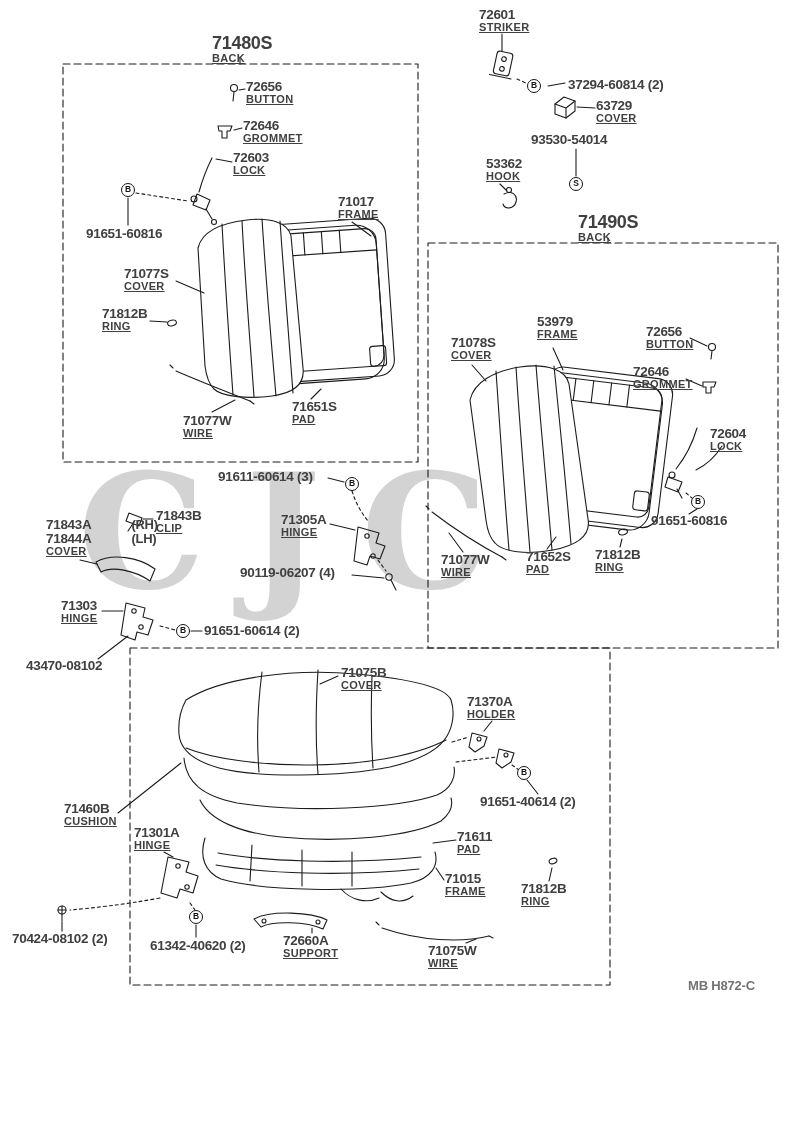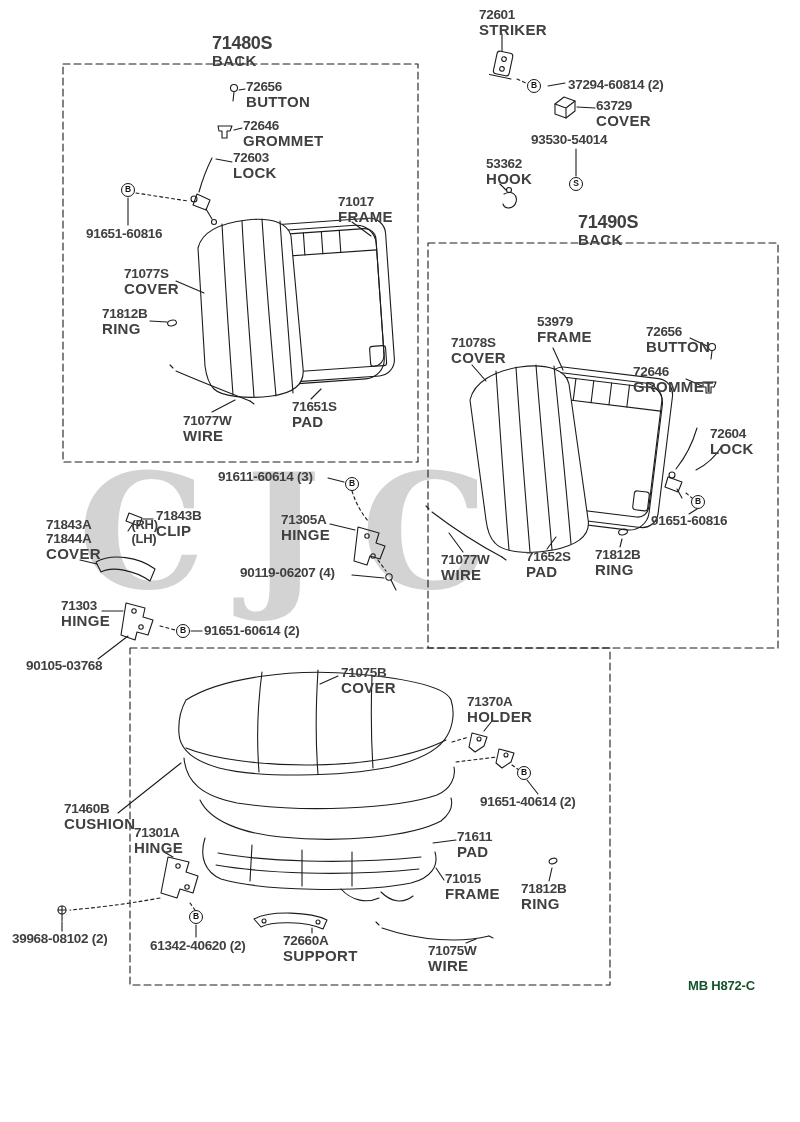--- a/index.html
+++ b/index.html
@@ -4,34 +4,34 @@
 <style>
   * { margin:0; padding:0; box-sizing:border-box; }
   html,body { background:#ffffff; }
   #canvas {
     position:relative; width:800px; height:1122px; background:#ffffff;
     overflow:hidden; font-family:"Liberation Sans", sans-serif;
   }
   svg.art { position:absolute; left:0; top:0; }
   .label { position:absolute; font-weight:700; color:#404040; line-height:1.05; white-space:nowrap; }
   .pn { display:block; font-size:13.5px; letter-spacing:-0.3px; }
-  .pd { display:block; font-size:15px; letter-spacing:0.3px; }
+  .pd { display:block; font-size:11px; letter-spacing:0.3px;text-decoration:underline; }
   .title .pn { font-size:18px; }
   .sfx { font-size:13px; font-weight:700;margin-left:40px; }
   .circ {
     position:absolute; width:14px; height:14px; border:1.5px solid #141414;
     border-radius:50%; font-size:8.5px; font-weight:700; color:#141414;
     text-align:center; line-height:11px; background:#ffffff;
   }
   .watermark {
     position:absolute; left:78px; top:452px; font-family:"DejaVu Serif", serif;
     font-weight:700; font-size:160px; letter-spacing:40px; color:#a8a8a8;
     opacity:.5; pointer-events:none; line-height:1;
   }
-  .footer { position:absolute; left:688px; top:978px; font-weight:700; font-size:13px; color:#14532d; letter-spacing:-0.2px; }
+  .footer { position:absolute; left:688px; top:978px; font-weight:700; font-size:13px; color:#737373; letter-spacing:-0.2px; }
 </style>
 </head>
 <body>
 
 <div id="canvas">
 
   <div class="watermark">CJC</div>
 
   <svg class="art" width="800" height="1122" viewBox="0 0 800 1122">
     <g fill="none" stroke="#1c1c1c" stroke-width="1.1" stroke-linecap="round" stroke-linejoin="round">
@@ -378,21 +378,21 @@
     <span class="pn">90119-06207 (4)</span>
   </div>
   <div class="label" style="left:61px;top:599px">
     <span class="pn">71303</span>
     <span class="pd">HINGE</span>
   </div>
   <div class="label" style="left:204px;top:624px">
     <span class="pn">91651-60614 (2)</span>
   </div>
   <div class="label" style="left:26px;top:659px">
-    <span class="pn">90105-03768</span>
+    <span class="pn">43470-08102</span>
   </div>
 
   <div class="label" style="left:341px;top:666px">
     <span class="pn">71075B</span>
     <span class="pd">COVER</span>
   </div>
   <div class="label" style="left:467px;top:695px">
     <span class="pn">71370A</span>
     <span class="pd">HOLDER</span>
   </div>
@@ -413,21 +413,21 @@
   </div>
   <div class="label" style="left:445px;top:872px">
     <span class="pn">71015</span>
     <span class="pd">FRAME</span>
   </div>
   <div class="label" style="left:521px;top:882px">
     <span class="pn">71812B</span>
     <span class="pd">RING</span>
   </div>
   <div class="label" style="left:12px;top:932px">
-    <span class="pn">39968-08102 (2)</span>
+    <span class="pn">70424-08102 (2)</span>
   </div>
   <div class="label" style="left:150px;top:939px">
     <span class="pn">61342-40620 (2)</span>
   </div>
   <div class="label" style="left:283px;top:934px">
     <span class="pn">72660A</span>
     <span class="pd">SUPPORT</span>
   </div>
   <div class="label" style="left:428px;top:944px">
     <span class="pn">71075W</span>

